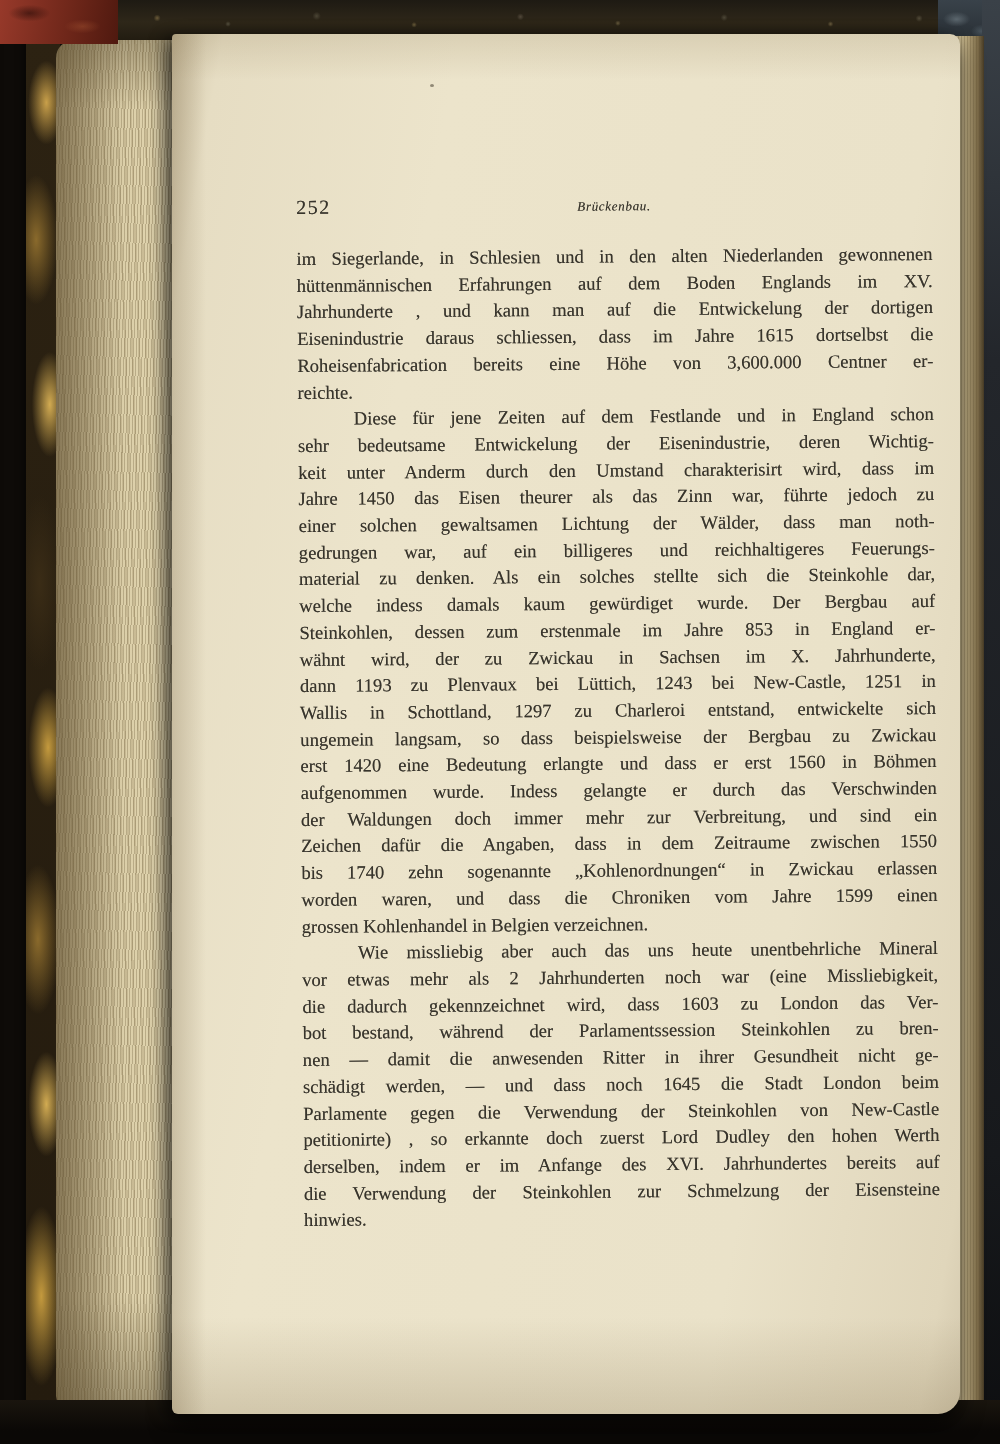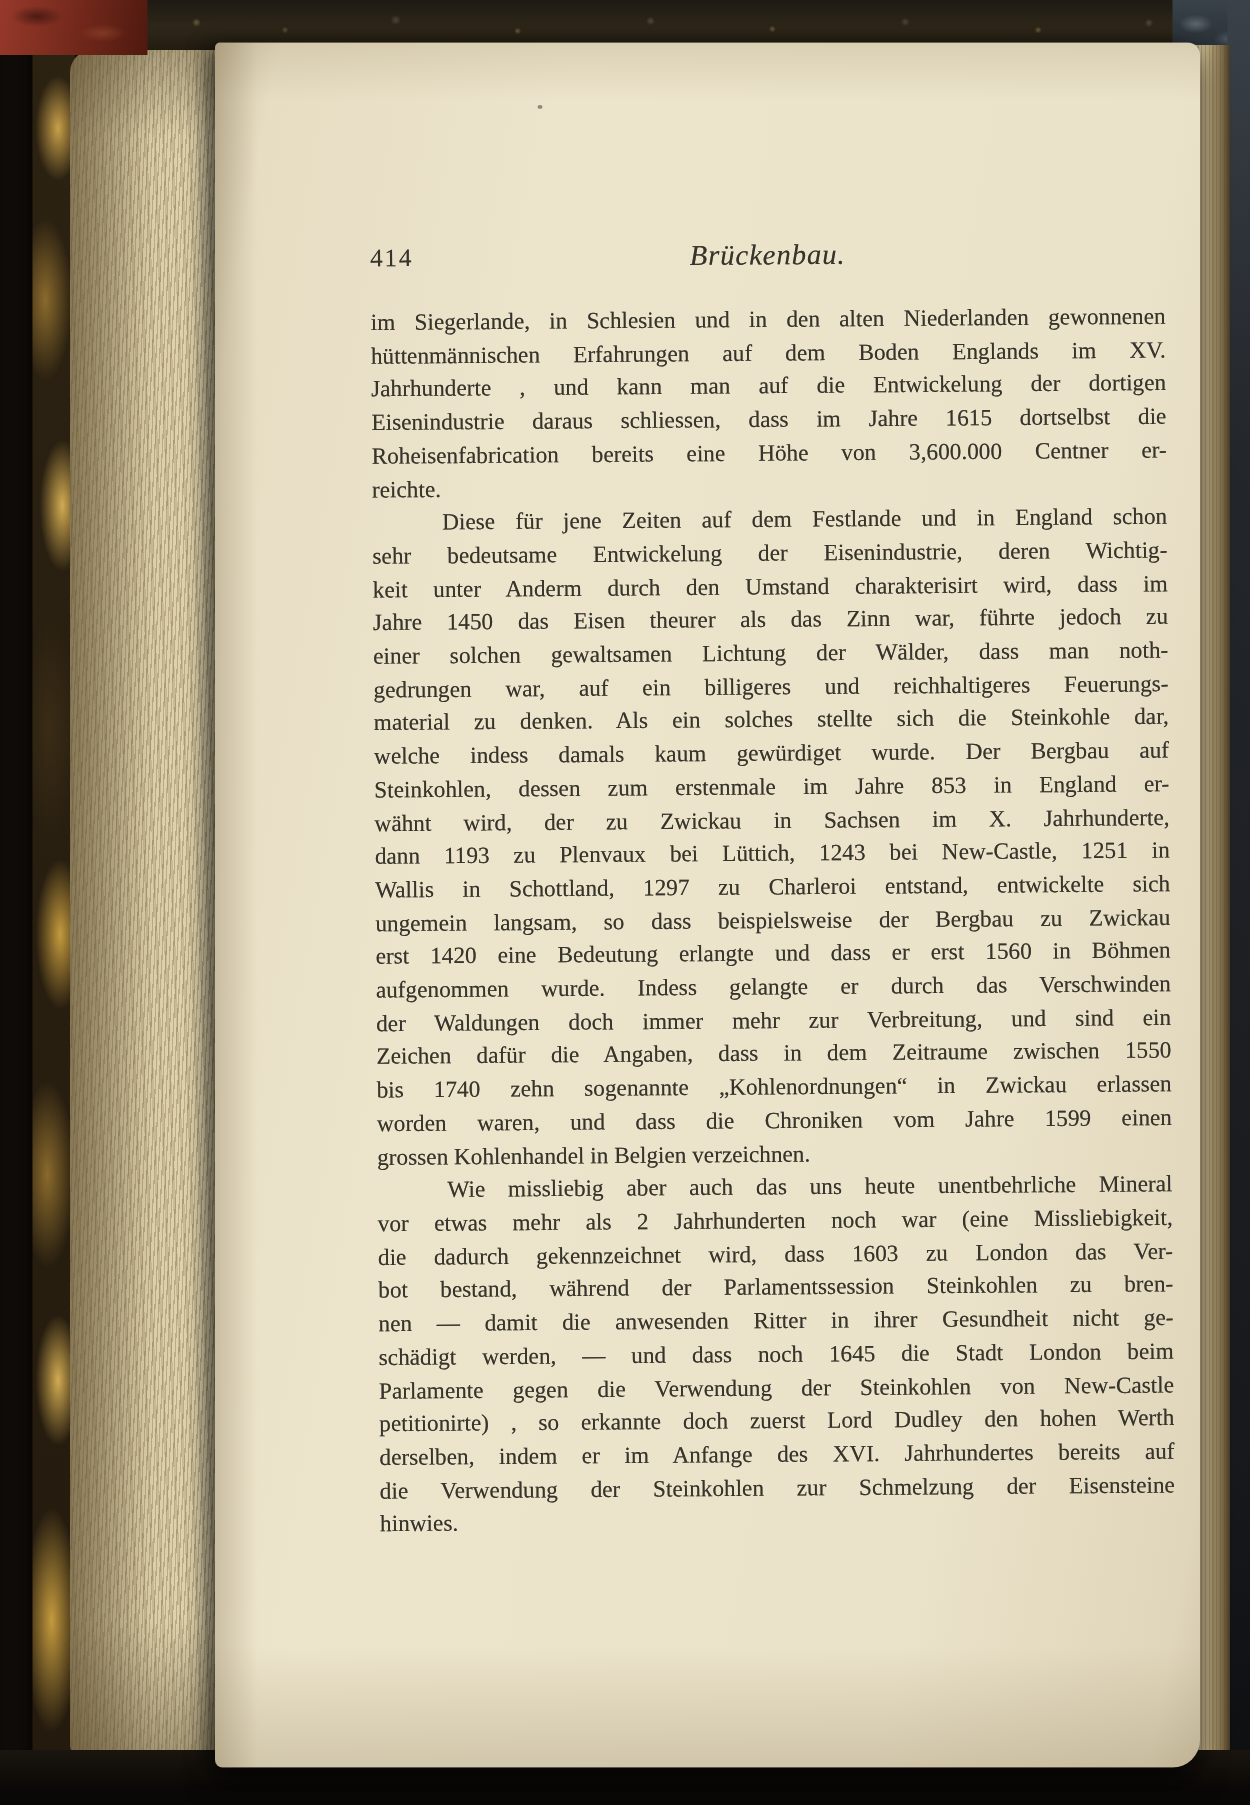--- a/index.html
+++ b/index.html
@@ -101,21 +101,21 @@
   
   .content {
     position:absolute; left:124px; top:160px; width:636px;
     transform:rotate(-0.45deg); transform-origin:left top;
     color:var(--ink, #37342c);
     font-size:18.6px; line-height:26.7px;
     text-shadow:0 0 .4px rgba(55,50,40,.6);
   }
   .header-row { position:relative; height:24px; margin-bottom:28px; text-align:center; }
   .page-number { position:absolute; left:0; top:0; font-size:20px; letter-spacing:1.5px; }
-  .running-head { font-style:italic; font-size:23px; letter-spacing:.7px; }
+  .running-head { font-style:italic; font-size:13px; letter-spacing:.7px; }
 
   .line { text-align:justify; text-align-last:justify; }
   .line.indent { padding-left:56px; }
   .line.last { text-align-last:left; }
 </style>
 </head>
 <body>
 
 <div class="photo">
   <div class="spine"></div>
@@ -125,21 +125,21 @@
   <div class="cover-top-left"></div>
   <div class="cover-top-right"></div>
   <div class="right-cover"></div>
   <div class="right-sliver"></div>
   <div class="bottom-shadow"></div>
 
   <div class="page">
     <div class="ink-speck"></div>
     <div class="content">
       <div class="header-row">
-        <span class="page-number">414</span>
+        <span class="page-number">252</span>
         <span class="running-head">Brückenbau.</span>
       </div>
       <div class="body">
         <div class="paragraph">
             <div class="line">im Siegerlande, in Schlesien und in den alten Niederlanden gewonnenen</div>
             <div class="line">hüttenmännischen Erfahrungen auf dem Boden Englands im XV.</div>
             <div class="line">Jahrhunderte , und kann man auf die Entwickelung der dortigen</div>
             <div class="line">Eisenindustrie daraus schliessen, dass im Jahre 1615 dortselbst die</div>
             <div class="line">Roheisenfabrication bereits eine Höhe von 3,600.000 Centner er-</div>
             <div class="line last">reichte.</div>

